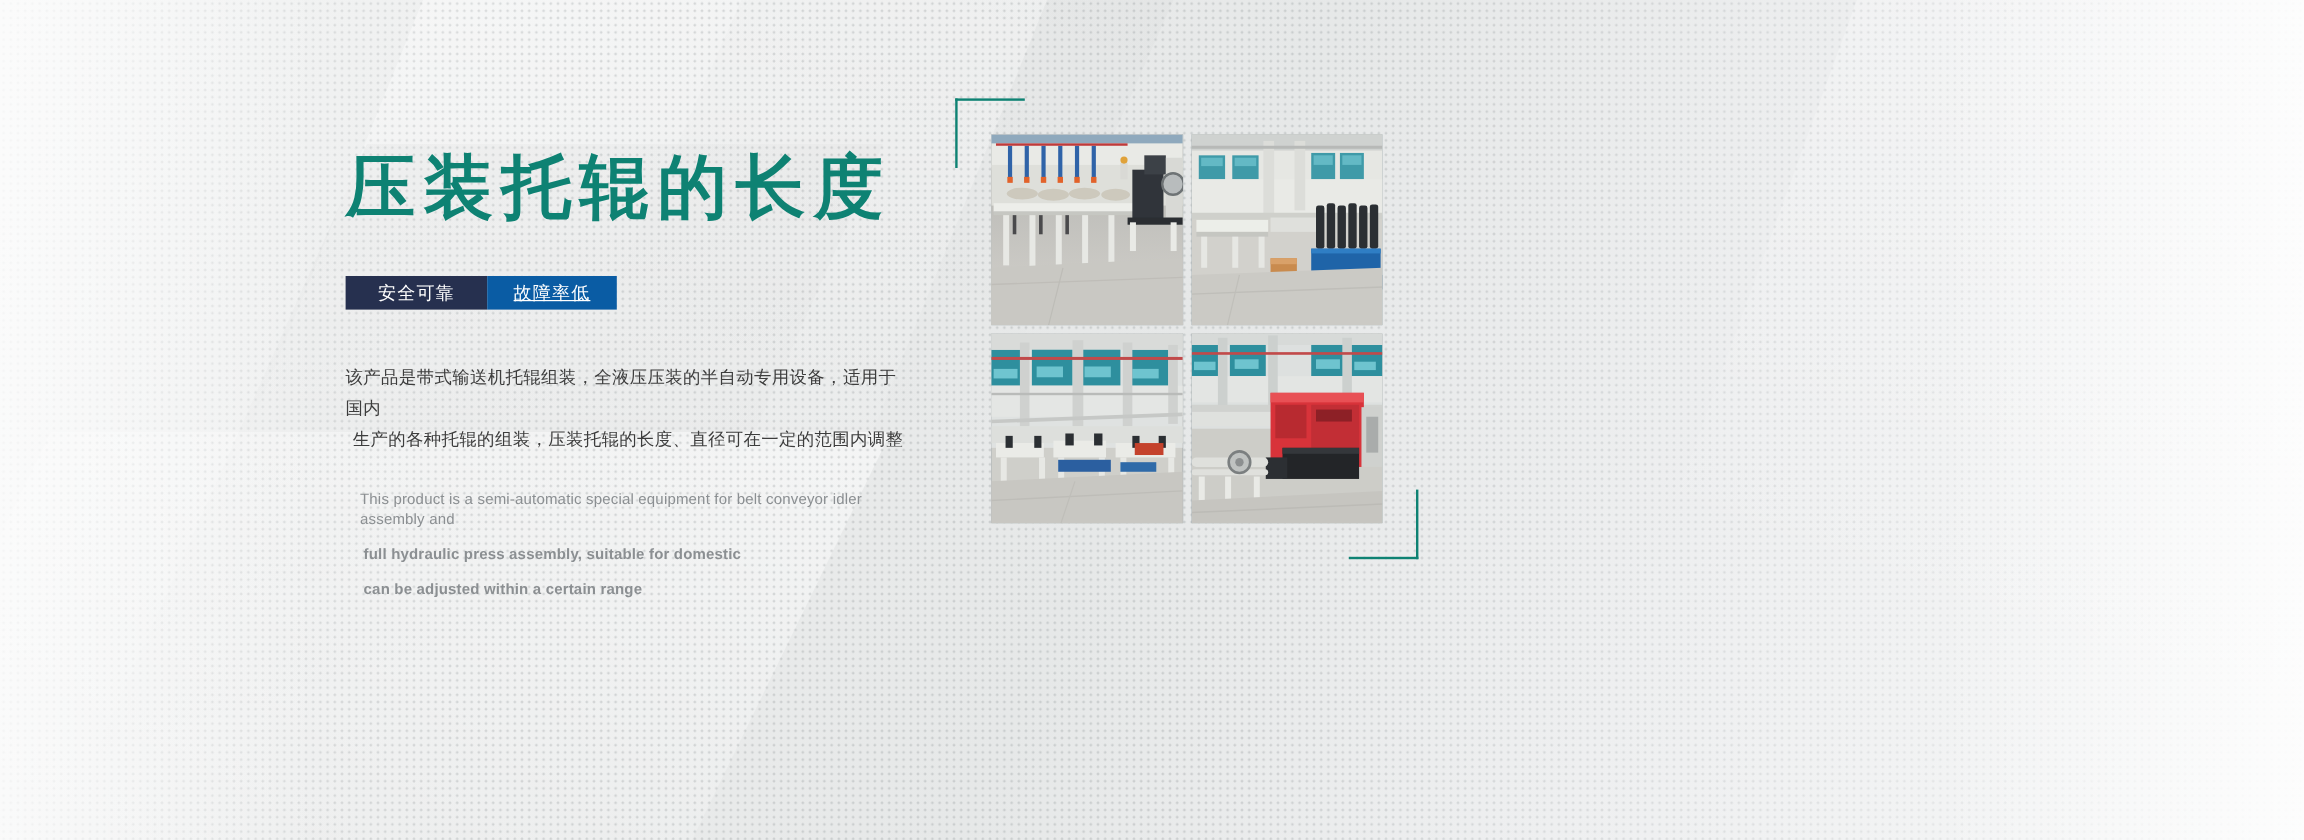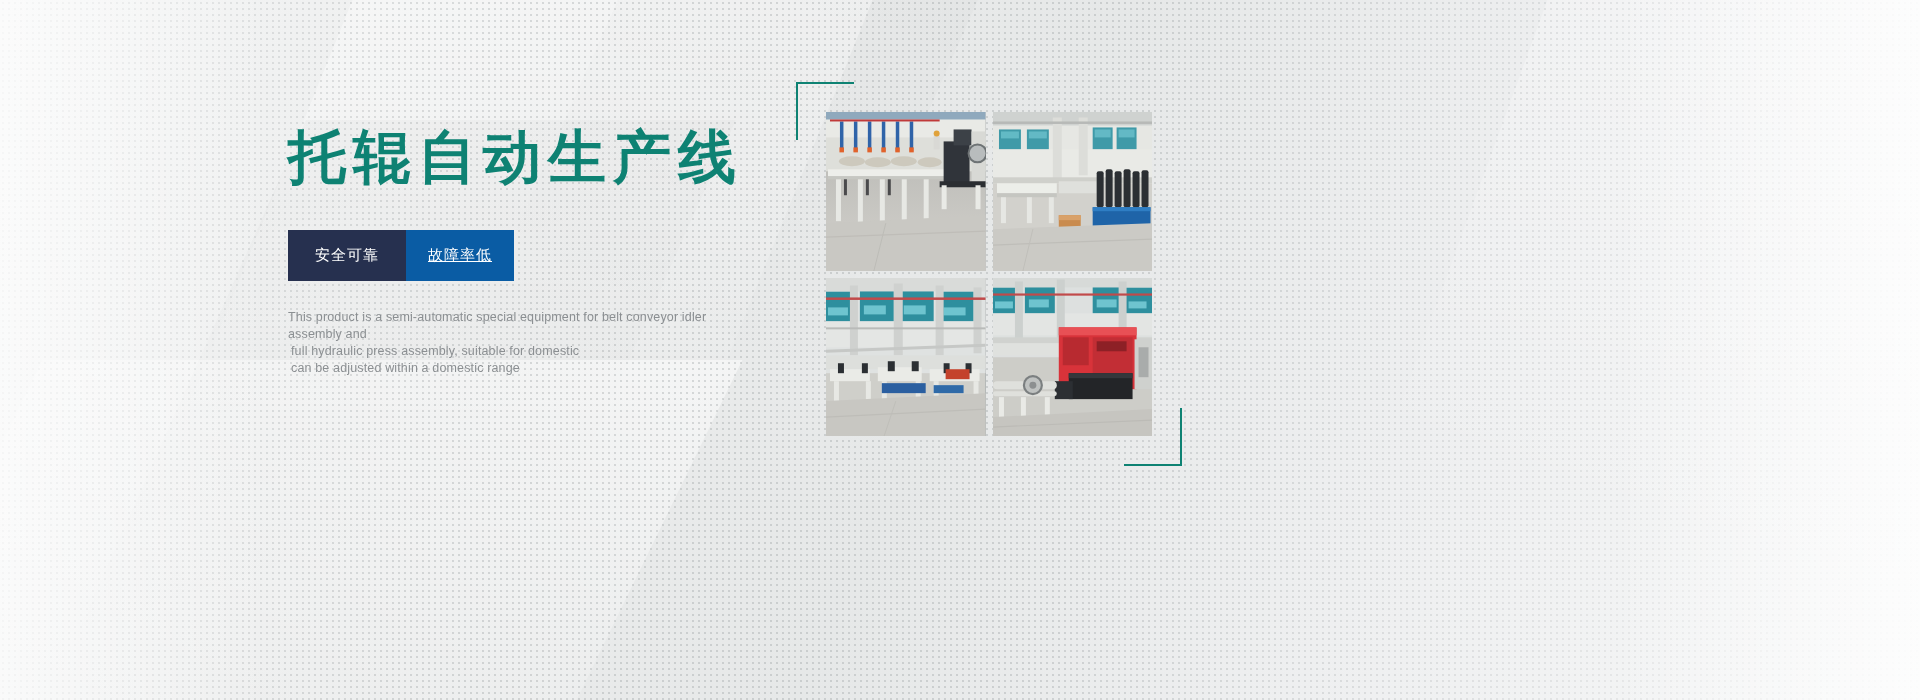--- a/index.html
+++ b/index.html
@@ -89,21 +89,21 @@
     letter-spacing: 7px;
     white-space: nowrap;
   }
 
   .badges {
     display: flex;
     margin-top: 44px;
     width: fit-content;
   }
   .badge {
-    height: 51px;
+    height: 28px;
     display: flex;
     align-items: center;
     justify-content: center;
     color: #ffffff;
     font-size: 15px;
     letter-spacing: 1px;
     padding: 0 12px;
     white-space: nowrap;
   }
   .badge-0 { background: #26304f; min-width: 118px; }
@@ -119,22 +119,22 @@
   }
   .desc-cn .ln2 { padding-left: 6px; display: block; }
 
   .desc-en {
     margin-top: 28px;
     font-size: 12.5px;
     line-height: 17px;
     color: #8b8f92;
     letter-spacing: 0.15px;
   }
-  .desc-en p { margin: 0; }
-  .desc-en .indent { padding-left: 3px; }
+  .desc-en p { margin: 12px; }
+  .desc-en .indent { padding-left: 3px; font-weight: bold; }
 
   
   .gallery {
     position: absolute;
     left: 826px;
     top: 112px;
     width: 326px;
     height: 324px;
   }
   .grid {
@@ -177,32 +177,36 @@
   <div class="diag diag-a"></div>
   <div class="diag diag-b"></div>
   <div class="diag diag-c"></div>
   <div class="diag diag-d"></div>
   <div class="diag diag-e"></div>
   <div class="dots"></div>
   <div class="vignette"></div>
 
   <div class="left-col">
 
-    <div class="title">托辊自动生产线</div>
+    <div class="title">压装托辊的长度</div>
 
     <div class="badges">
       <div class="badge badge-0">安全可靠</div>
       <div class="badge badge-1">故障率低</div>
     </div>
 
+    <div class="desc-cn">
+      <span>该产品是带式输送机托辊组装，全液压压装的半自动专用设备，适用于国内</span>
+      <span class="ln2">生产的各种托辊的组装，压装托辊的长度、直径可在一定的范围内调整</span>
+    </div>
 
     <div class="desc-en">
       <p>This product is a semi-automatic special equipment for belt conveyor idler assembly and</p>
       <p class="indent">full hydraulic press assembly, suitable for domestic</p>
-      <p class="indent">can be adjusted within a domestic range</p>
+      <p class="indent">can be adjusted within a certain range</p>
     </div>
   </div>
 
   <div class="gallery">
 
     <div class="bracket bracket-tl"></div>
     <div class="bracket bracket-br"></div>
 
     <div class="grid">
 

